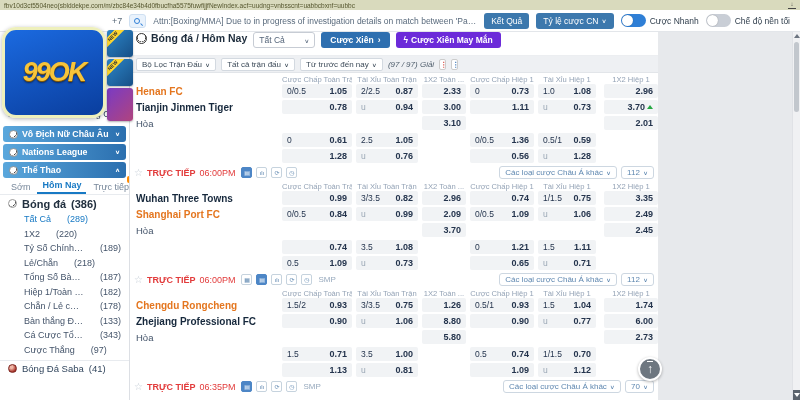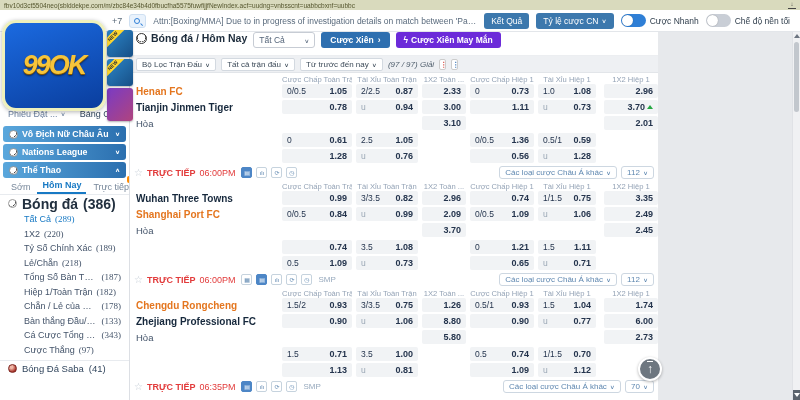--- a/index.html
+++ b/index.html
@@ -44,30 +44,30 @@
   .sb-tab{font-size:9px;color:#6d82a0;display:flex;align-items:center;gap:3px;cursor:pointer;white-space:nowrap;}
   .sb-tab.dark{color:#33475e;}
   .sb-banner{height:16px;margin:2px 3px;border-radius:3px;background:linear-gradient(90deg,#5aa7dc,#2b6faf);display:flex;align-items:center;padding:0 6px;gap:4px;color:#fff;font-size:8.8px;font-weight:bold;cursor:pointer;white-space:nowrap;overflow:hidden;}
   .sb-banner .bchev{margin-left:auto;font-size:7px;}
   .ball{width:9px;height:9px;border-radius:50%;background:radial-gradient(circle at 35% 30%,#fff 55%,#2b2b2b 60%,#fff 70%);border:0.5px solid #999;flex:none;}
   .ball.red{background:radial-gradient(circle at 35% 30%,#f0b8a8 20%,#a8352c 70%);border-color:#7c241e;}
   .time-tabs{height:15px;display:flex;align-items:flex-end;gap:2px;padding:0 6px;border-bottom:1px solid #e8ebef;}
   .time-tab{font-size:9px;color:#77879a;padding:0 5px 2px;cursor:pointer;position:relative;white-space:nowrap;}
   .time-tab.active{color:#1779c4;font-weight:bold;border-bottom:2px solid #1779c4;}
   .time-badge{position:absolute;top:-6px;right:-6px;background:#ff8a00;color:#fff;font-size:5.5px;border-radius:2px;padding:0 2px;line-height:7px;font-weight:bold;}
-  .sb-sport{height:15px;display:flex;align-items:center;gap:5px;padding:2px 8px 0;font-size:14px;font-weight:bold;color:#22303f;cursor:pointer;}
+  .sb-sport{height:15px;display:flex;align-items:center;gap:5px;padding:2px 8px 0;font-size:11px;font-weight:bold;color:#22303f;cursor:pointer;}
   .sb-list{list-style:none;padding:2px 0 0;}
   .sb-item{height:14.5px;display:flex;align-items:center;padding:0 8px 0 24px;font-size:9px;color:#44546a;cursor:pointer;white-space:nowrap;overflow:hidden;}
   .sb-item .lbl{overflow:hidden;text-overflow:ellipsis;flex-shrink:1;}
-  .sb-item .cnt{margin-left:4px;flex:none;font-family:Liberation Serif, serif;}
+  .sb-item .cnt{margin-left:16px;flex:none;}
   .sb-item.active{color:#1779c4;}
   .sb-saba{height:16px;display:flex;align-items:center;gap:5px;padding:0 8px;font-size:9.5px;color:#33475e;border-top:1px solid #e8ebef;margin-top:3px;cursor:pointer;}
 
   
-  .logo-card{position:absolute;left:2px;top:20px;width:104px;height:91px;border-radius:14px;background:linear-gradient(160deg,#1b6ae0,#0a3e9e);border:3px solid #eef0bc;box-shadow:0 1px 4px rgba(0,0,0,.3);display:flex;align-items:center;justify-content:center;z-index:30;cursor:pointer;}
+  .logo-card{position:absolute;left:2px;top:27px;width:104px;height:91px;border-radius:14px;background:linear-gradient(160deg,#1b6ae0,#0a3e9e);border:3px solid #eef0bc;box-shadow:0 1px 4px rgba(0,0,0,.3);display:flex;align-items:center;justify-content:center;z-index:30;cursor:pointer;}
   .logo-card span{font-size:27px;font-weight:bold;font-style:italic;color:#f6c43b;text-shadow:0 1px 0 #8a5a00,0 2px 2px rgba(0,0,0,.5);letter-spacing:-2px;}
   .promos{position:absolute;left:107px;top:30px;width:26px;z-index:25;display:flex;flex-direction:column;gap:2px;}
   .promo{height:27px;border-radius:3px;overflow:hidden;position:relative;background:linear-gradient(135deg,#2c86c9,#174f86);cursor:pointer;box-shadow:0 1px 2px rgba(0,0,0,.3);}
   .promo:nth-child(3){background:linear-gradient(135deg,#7a3bc4,#b0447e);height:33px;}
   .promo .ribbon{position:absolute;left:-8px;top:3px;transform:rotate(-45deg);background:#ffd72e;color:#333;font-size:5px;font-weight:bold;padding:0 8px;line-height:7px;}
 
   
   .subheader{height:24px;display:flex;align-items:flex-start;gap:6px;padding:0 6px;border-bottom:1px solid #eceef1;}
   .sport-title{font-size:10.5px;font-weight:bold;color:#1d2c3c;white-space:nowrap;display:flex;align-items:center;gap:4px;}
   .mini-ball{width:11px;height:11px;border-radius:50%;border:1px solid #333;background:radial-gradient(circle at 50% 40%,#fff 55%,#333 58%,#fff 66%);flex:none;}

